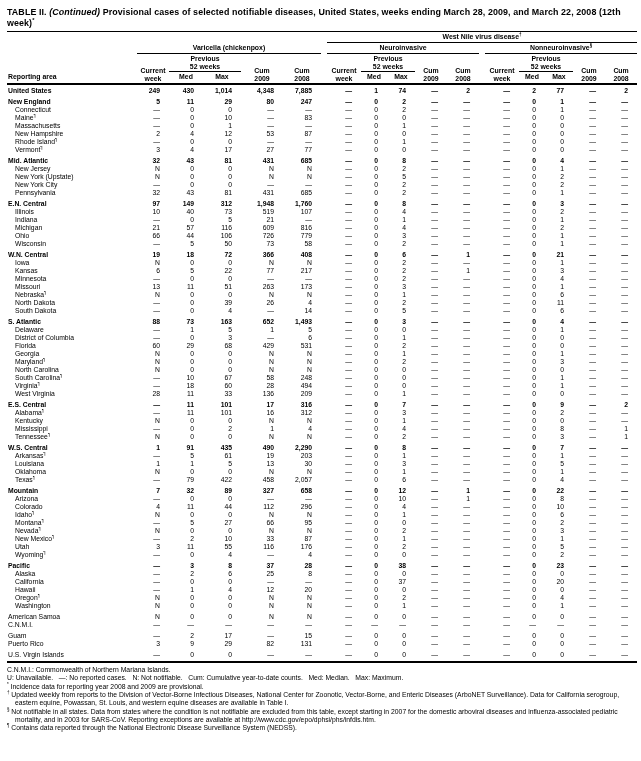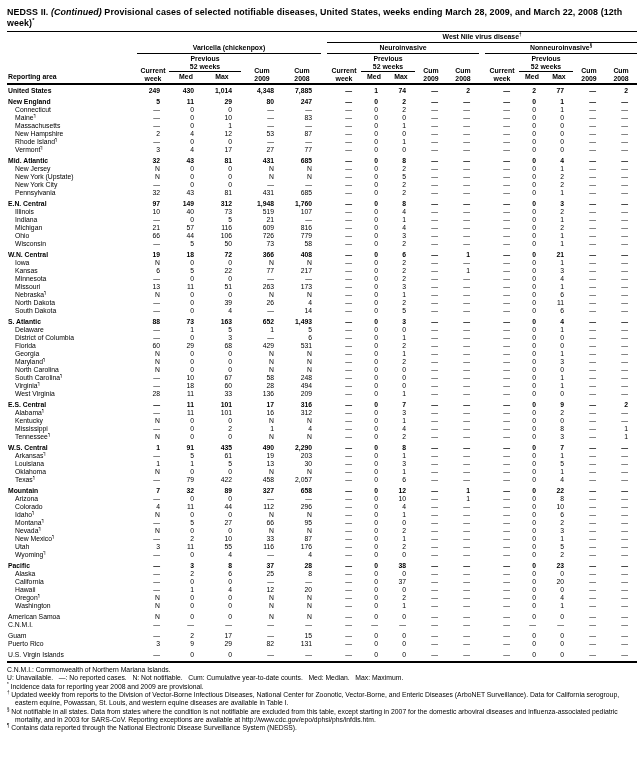--- a/index.html
+++ b/index.html
@@ -45,21 +45,21 @@
 
   #footnotes { margin-top:3px; width:628px; }
   .fn {
     font-size:6.8px; line-height:8.3px;
     padding-left:8px; text-indent:-8px; white-space:pre-wrap;
   }
 </style>
 </head>
 <body>
 
-<div id="title"><span>NEDSS II. </span><span class="cont">(Continued)</span><span> Provisional cases of selected notifiable diseases, United States, weeks ending March 28, 2009, and March 22, 2008 (12th week)</span><sup>*</sup></div>
+<div id="title"><span>TABLE II. </span><span class="cont">(Continued)</span><span> Provisional cases of selected notifiable diseases, United States, weeks ending March 28, 2009, and March 22, 2008 (12th week)</span><sup>*</sup></div>
 
 <table>
   <colgroup>
     <col style="width:130px">
     <col style="width:32px">
       <col style="width:34px">
       <col style="width:38px">
       <col style="width:42px">
       <col style="width:38px">
     <col style="width:6px">

